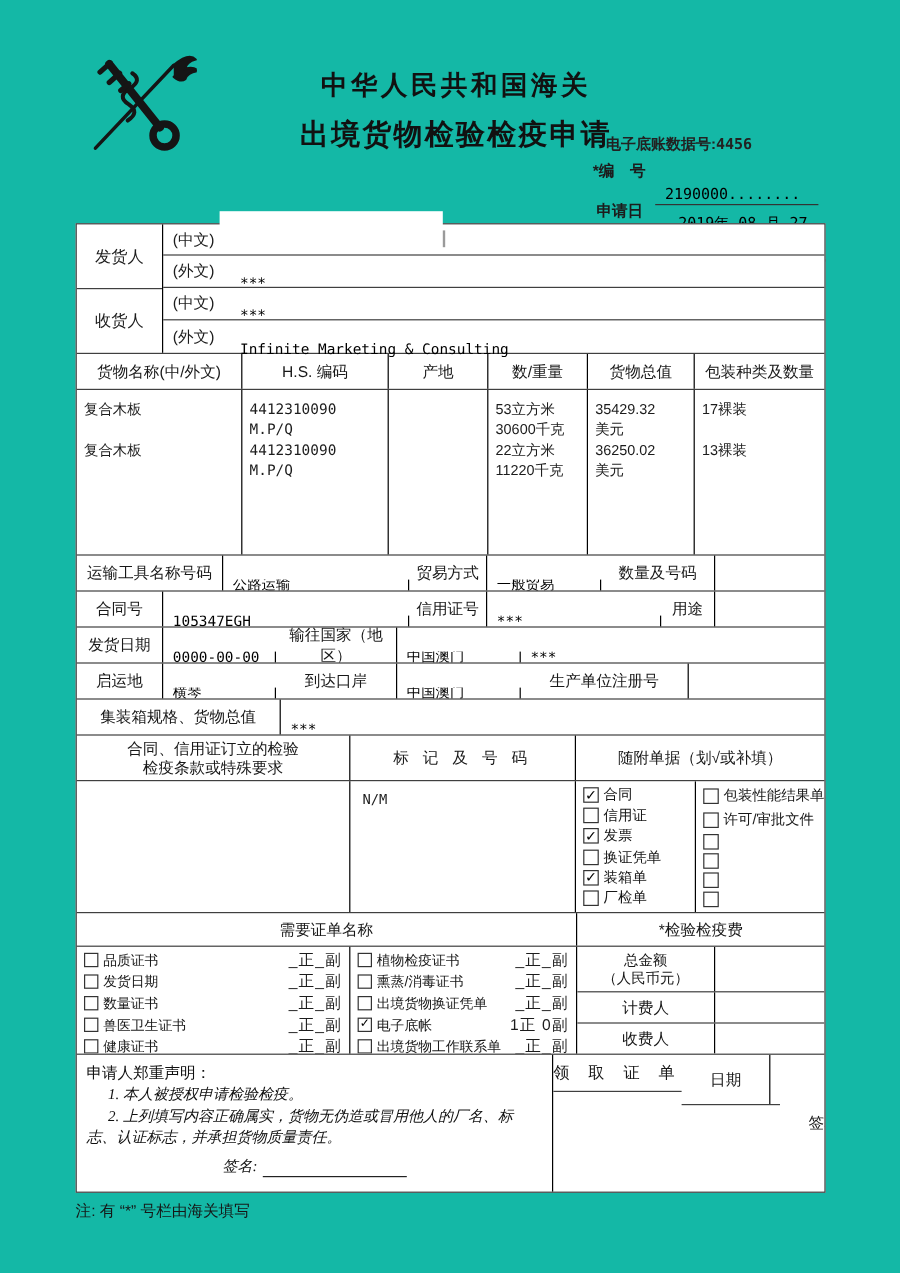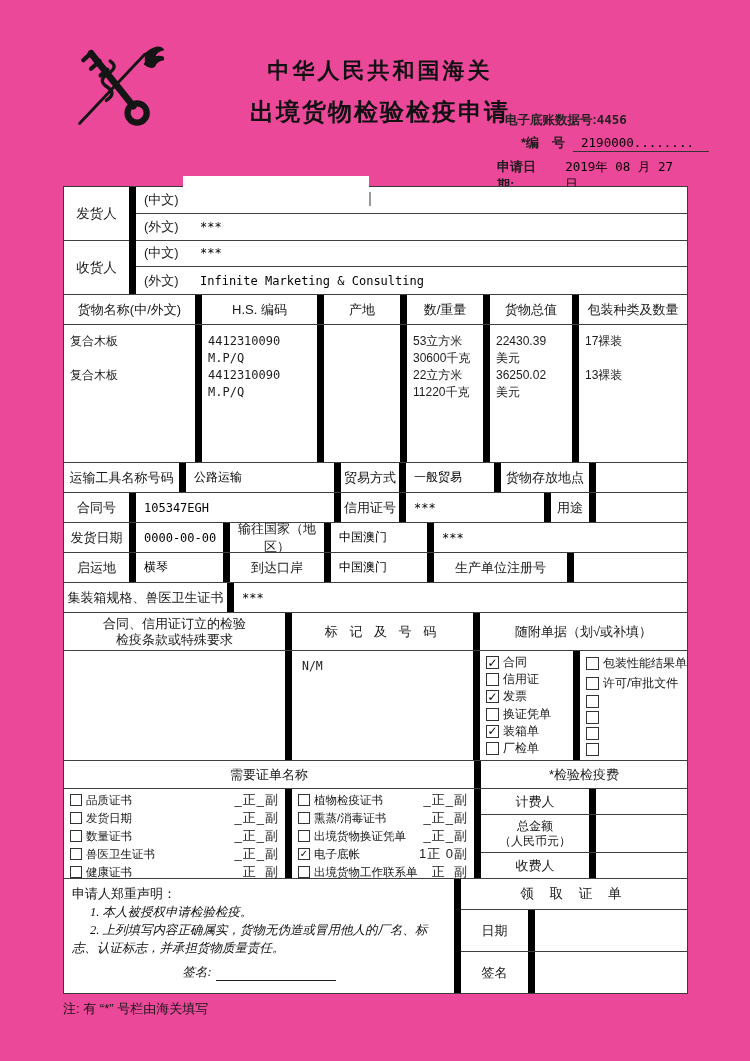--- a/index.html
+++ b/index.html
@@ -1,40 +1,40 @@
 <!DOCTYPE html>
 <html><head>
 <meta charset="utf-8">
 <style>
   html,body{margin:0;padding:0;background:#ffffff;}
-  .page{position:relative;width:750px;height:1061px;background:#ec4899;overflow:hidden;
+  .page{position:relative;width:750px;height:1061px;background:#14b8a6;overflow:hidden;
         font-family:"Liberation Sans","DejaVu Sans",sans-serif;color:#1c1c1c;}
   .mono{font-family:"DejaVu Sans Mono","Liberation Mono",monospace;}
   
   .emblem{position:absolute;left:68px;top:36px;width:96px;height:102px;}
   .agency{position:absolute;left:210px;top:56px;width:340px;text-align:center;
           font-size:22px;font-weight:bold;letter-spacing:3px;color:#111;}
   .ftitle{position:absolute;left:200px;top:96px;width:360px;text-align:center;
           font-size:24px;font-weight:bold;letter-spacing:2px;color:#111;}
   .eledger{position:absolute;left:505px;top:112px;font-size:12.5px;font-weight:bold;color:#222;}
-  .serialrow{position:absolute;left:521px;top:134px;width:188px;display:flex;align-items:center;font-size:13px;font-weight:bold;}
+  .serialrow{position:absolute;left:494px;top:134px;width:188px;display:flex;align-items:flex-start;font-size:13px;font-weight:bold;}
   .serialrow .val{flex:1;border-bottom:1.5px solid #333;margin-left:8px;font-size:12.5px;font-weight:normal;padding-bottom:1px;}
   .daterow{position:absolute;left:497px;top:158px;width:191px;display:flex;align-items:center;
            border-bottom:2px solid #2a2a2a;padding-bottom:4px;font-size:13px;font-weight:bold;}
   .daterow .val{margin-left:6px;font-weight:normal;font-size:12.5px;}
   
   .form{position:absolute;left:63px;top:186px;width:625px;border:1.5px solid #3a3a3a;box-sizing:border-box;background:#fff;}
   .row{display:flex;box-sizing:border-box;}
   .bb{border-bottom:1px solid #3f3f3f;}
-  .br{border-right:7px solid #000000;}
+  .br{border-right:1px solid #000000;}
   .cell{box-sizing:border-box;overflow:hidden;}
   .hd{display:flex;align-items:center;justify-content:center;text-align:center;font-size:13px;color:#181818;}
   .lab{display:flex;align-items:center;justify-content:center;text-align:center;font-size:13px;color:#181818;}
   .val{display:flex;align-items:center;padding-left:8px;font-family:"DejaVu Sans Mono","Liberation Mono",monospace;
-       font-size:12px;color:#000;}
+       font-size:12px;color:#000;margin-top:20px;}
   .pre{white-space:pre-line;}
   .party-labels{width:72px;display:flex;flex-direction:column;}
   .party-labels>div{flex:1;display:flex;align-items:center;justify-content:center;font-size:13.5px;}
   .prow{display:flex;align-items:center;height:27px;box-sizing:border-box;}
   .plab{width:52px;padding-left:8px;font-size:13px;flex:none;}
   .goods-body .cell{padding:8px 4px 0 6px;line-height:17px;font-size:12px;}
   .gname{font-size:12.5px;}
   .ckrow{display:flex;align-items:center;box-sizing:border-box;padding-left:6px;}
   .cb{width:11px;height:11px;border:1px solid #333;display:inline-flex;align-items:center;justify-content:center;
       font-size:12px;line-height:1;margin-right:4px;flex:none;font-weight:bold;color:#000;}
@@ -126,35 +126,35 @@
 复合木板</div>
       <div class="cell br pre mono" style="width:122px">4412310090
 M.P/Q
 4412310090
 M.P/Q</div>
       <div class="cell br pre" style="width:83px"></div>
       <div class="cell br pre" style="width:83px">53立方米
 30600千克
 22立方米
 11220千克</div>
-      <div class="cell br pre" style="width:89px">22430.39
+      <div class="cell br pre" style="width:89px">35429.32
 美元
 36250.02
 美元</div>
       <div class="cell pre" style="flex:1">17裸装
 
 13裸装</div>
     </div>
 
     <div class="row bb" style="height:30px">
       <div class="cell br lab" style="width:122px">运输工具名称号码</div>
       <div class="cell br val" style="width:155px">公路运输</div>
       <div class="cell br lab" style="width:65px">贸易方式</div>
       <div class="cell br val" style="width:95px">一般贸易</div>
-      <div class="cell br lab" style="width:95px">货物存放地点</div>
+      <div class="cell br lab" style="width:95px">数量及号码</div>
       <div class="cell val" style="flex:1"></div>
     </div>
 
     <div class="row bb" style="height:30px">
       <div class="cell br lab" style="width:72px">合同号</div>
       <div class="cell br val" style="width:205px">105347EGH</div>
       <div class="cell br lab" style="width:65px">信用证号</div>
       <div class="cell br val" style="width:145px">***</div>
       <div class="cell br lab" style="width:45px">用途</div>
       <div class="cell val" style="flex:1"></div>
@@ -171,21 +171,21 @@
     <div class="row bb" style="height:30px">
       <div class="cell br lab" style="width:72px">启运地</div>
       <div class="cell br val" style="width:94px">横琴</div>
       <div class="cell br lab" style="width:101px">到达口岸</div>
       <div class="cell br val" style="width:103px">中国澳门</div>
       <div class="cell br lab" style="width:140px">生产单位注册号</div>
       <div class="cell val" style="flex:1"></div>
     </div>
 
     <div class="row bb" style="height:30px">
-      <div class="cell br lab" style="width:170px">集装箱规格、兽医卫生证书</div>
+      <div class="cell br lab" style="width:170px">集装箱规格、货物总值</div>
       <div class="cell val" style="flex:1">***</div>
     </div>
 
     <div class="row bb" style="height:38px">
       <div class="cell br hd pre" style="width:228px;line-height:16px">合同、信用证订立的检验
 检疫条款或特殊要求</div>
       <div class="cell br hd" style="width:188px;letter-spacing:4px">标 记 及 号 码</div>
       <div class="cell hd" style="flex:1">随附单据（划√或补填）</div>
     </div>
 
@@ -314,47 +314,47 @@
             <span class="suffix">_正_副</span>
           </div>
         <div class="ckrow">
             <span class="cb"></span>
             <span class="cklabel"></span>
             <span class="suffix"></span>
           </div>
 
       </div>
       <div class="cell" style="flex:1;display:flex;flex-direction:column">
-        <div class="row bb" style="height:26px;flex:none">
-          <div class="cell br hd" style="width:115px">计费人</div>
-          <div class="cell val" style="flex:1"></div>
-        </div>
         <div class="row bb" style="height:38px;flex:none">
           <div class="cell br hd pre" style="width:115px;font-size:12px;line-height:15px">总金额
 （人民币元）</div>
+          <div class="cell val" style="flex:1"></div>
+        </div>
+        <div class="row bb" style="height:26px;flex:none">
+          <div class="cell br hd" style="width:115px">计费人</div>
           <div class="cell val" style="flex:1"></div>
         </div>
         <div class="row" style="flex:1">
           <div class="cell br hd" style="width:115px">收费人</div>
           <div class="cell val" style="flex:1"></div>
         </div>
       </div>
     </div>
 
     <div class="row" style="height:114px">
       <div class="cell br decl" style="width:397px">
         <div class="t">申请人郑重声明：</div>
         <div style="text-indent:18px">1. 本人被授权申请检验检疫。</div>
         <div style="text-indent:18px">2. 上列填写内容正确属实，货物无伪造或冒用他人的厂名、标志、认证标志，并承担货物质量责任。</div>
         <div class="signline">
           <span>签名:</span>
           <span class="signblank"></span>
         </div>
       </div>
-      <div class="cell" style="flex:1;display:flex;flex-direction:column">
+      <div class="cell" style="flex:1;display:flex;flex-direction:row">
         <div class="hd bb" style="height:30px;flex:none;letter-spacing:6px;font-size:13.5px">领 取 证 单</div>
         <div class="row bb" style="height:42px;flex:none">
           <div class="cell br hd" style="width:74px">日期</div>
           <div class="cell val" style="flex:1"></div>
         </div>
         <div class="row" style="flex:1">
           <div class="cell br hd" style="width:74px">签名</div>
           <div class="cell val" style="flex:1"></div>
         </div>
       </div>

